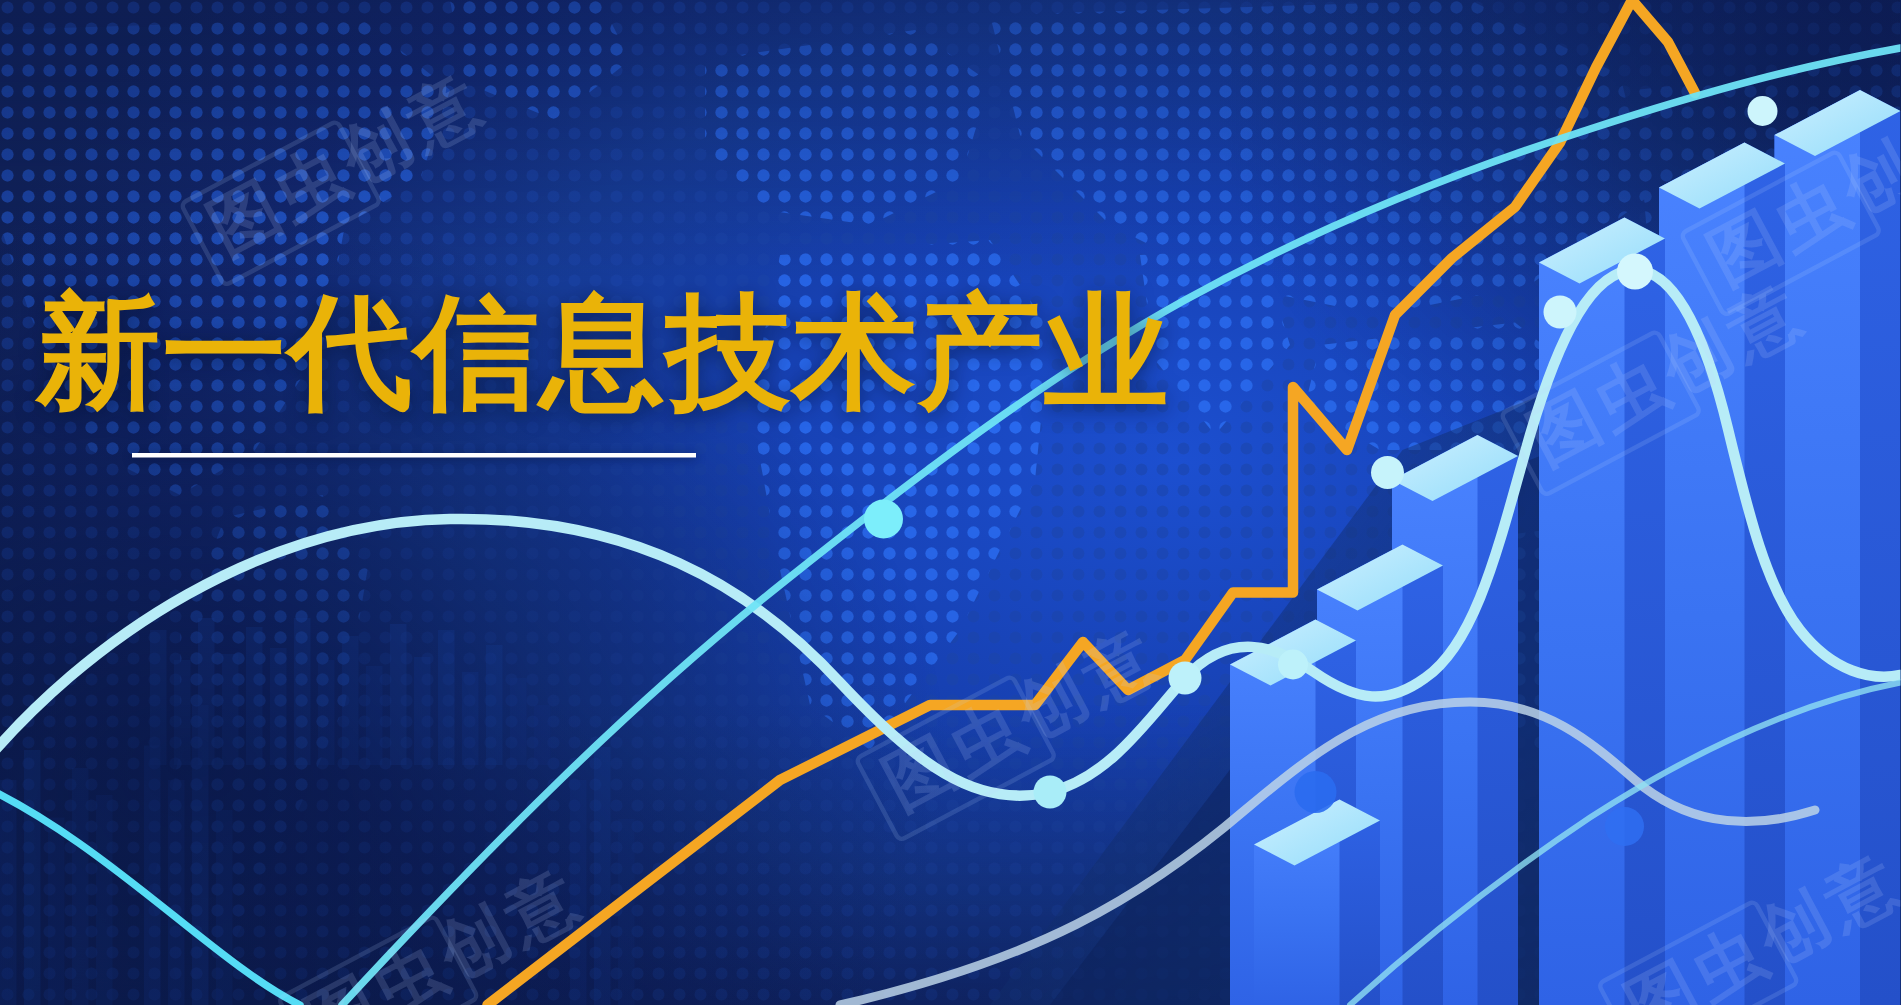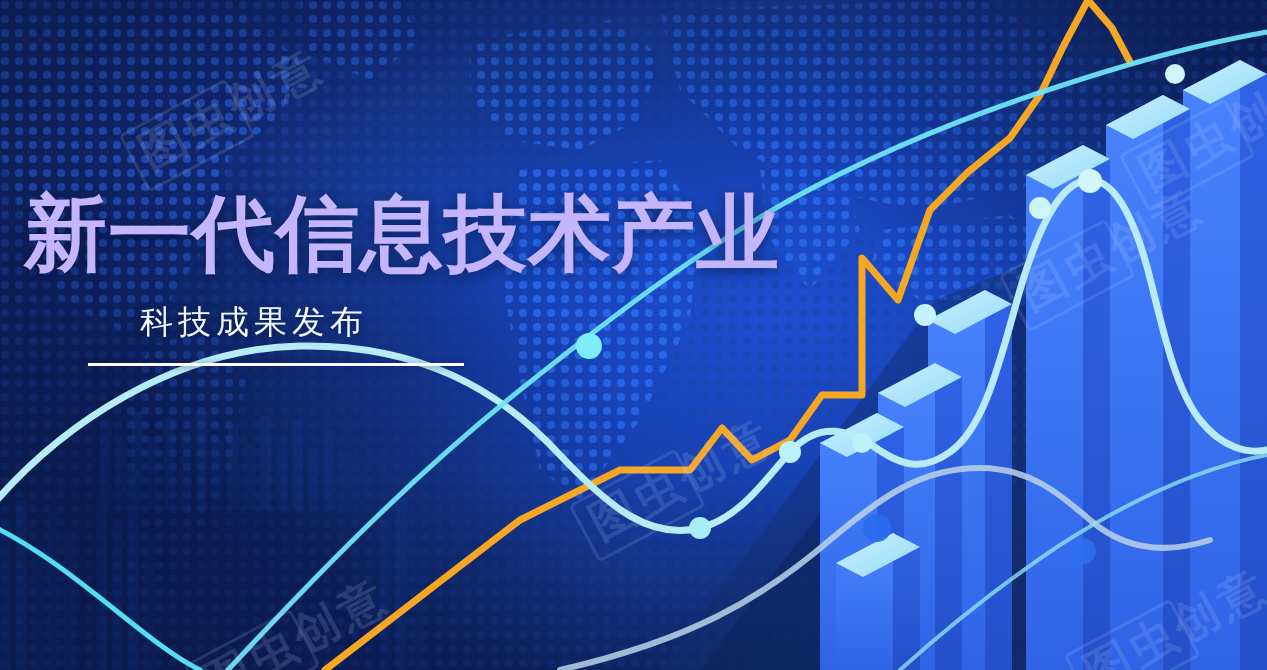--- a/index.html
+++ b/index.html
@@ -44,25 +44,24 @@
     top: 190px;
     width: 880px;
     z-index: 40;
   }
   #main-title {
     margin: 0;
     padding: 0 0 0 24px;
     font-size: 83px;
     line-height: 1.08;
     font-weight: 700;
-    color: #c4b5fd;
+    color: #eab308;
     letter-spacing: 1px;
     text-shadow: 0 3px 14px rgba(4,14,48,0.55);
     white-space: nowrap;
-    font-family: Liberation Serif, serif;
   }
   #subtitle {
     margin: 0;
     padding: 22px 0 0 140px;
     font-size: 33px;
     line-height: 1.2;
     font-weight: 400;
     color: #f2f7ff;
     letter-spacing: 5px;
     text-shadow: 0 2px 9px rgba(4,14,48,0.5);
@@ -315,21 +314,20 @@
       <circle cx="1040" cy="208" r="11" fill="#cdf5fc"></circle>
       <circle cx="1090" cy="181" r="12" fill="#d4f7fd"></circle>
       <circle cx="1175" cy="74" r="10" fill="#cdf5fc"></circle>
       <circle cx="877" cy="528" r="14" fill="#2a6bf0" opacity="0.9"></circle>
       <circle cx="1083" cy="551" r="13" fill="#2f6ff2" opacity="0.85"></circle>
     </g>
   </svg>
 
   <div id="title-block">
     <h1 id="main-title">新一代信息技术产业</h1>
-    <p id="subtitle">科技成果发布</p>
     <div id="divider"></div>
   </div>
 
   <svg class="layer" id="watermark-layer" viewBox="0 0 1267 670" preserveAspectRatio="none">
     <g transform="translate(150,170) rotate(-28)">
       <rect class="wm-box" x="-10" y="-44" width="118" height="62" rx="4"></rect>
       <text class="wm-text" x="0" y="0">图虫创意</text>
     </g>
     <g transform="translate(600,540) rotate(-28)">
       <rect class="wm-box" x="-10" y="-44" width="118" height="62" rx="4"></rect>

